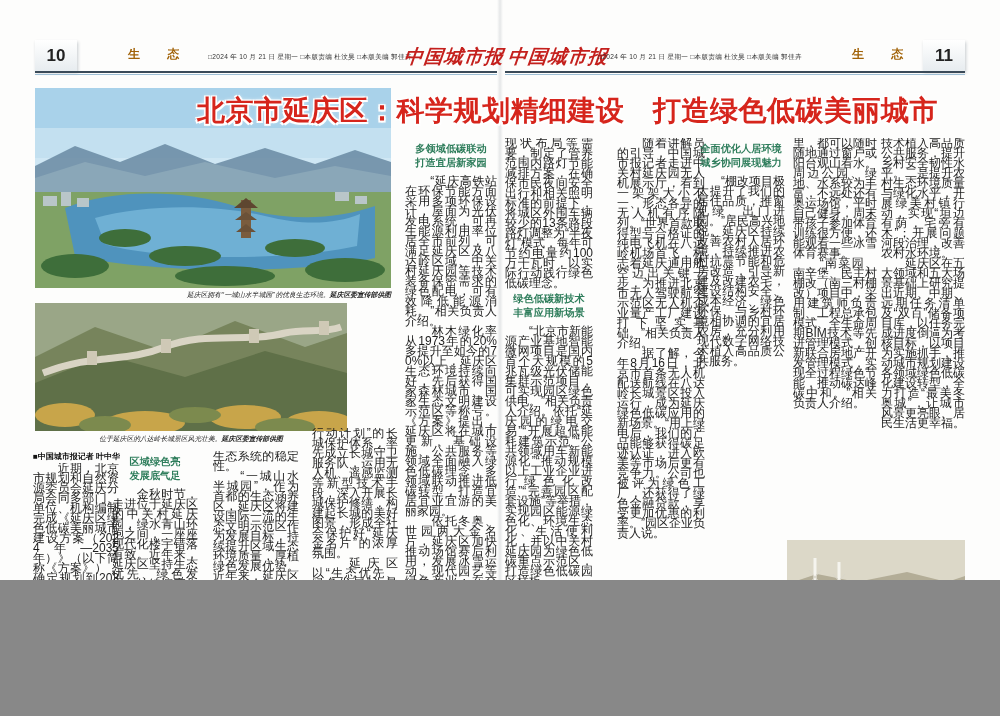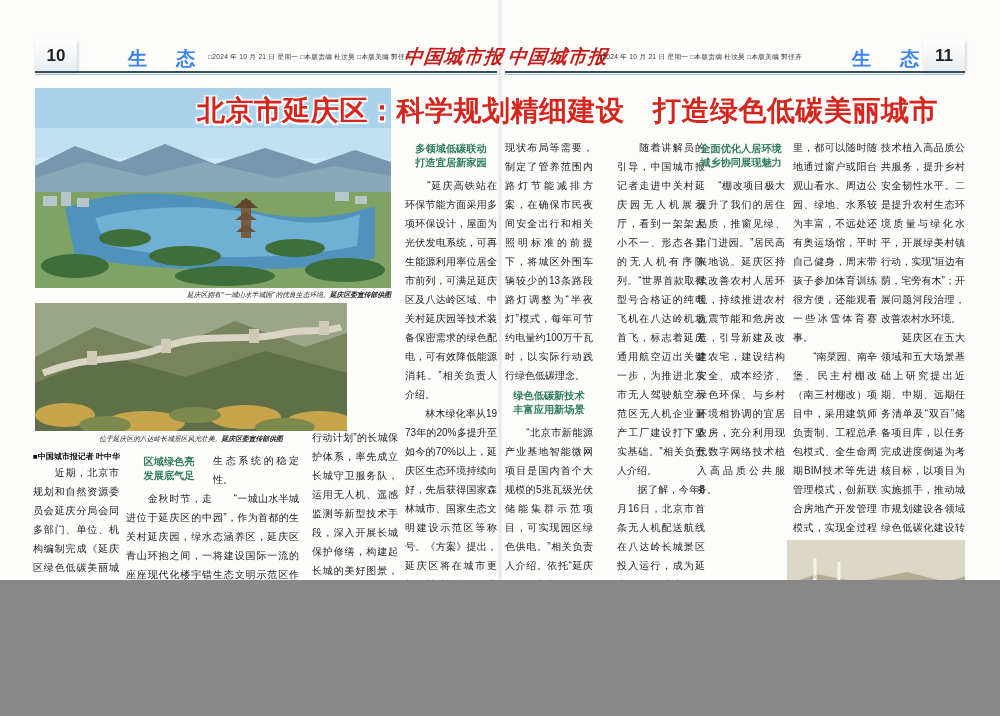--- a/index.html
+++ b/index.html
@@ -4,40 +4,40 @@
 <style>
   html,body{margin:0;padding:0;background:#888;}
   .page{position:relative;width:1000px;height:580px;background:#fdfdfc;margin:0 auto;
         font-family:"Liberation Sans",sans-serif;overflow:hidden;padding-left:18px;}
   .fold{position:absolute;top:0;left:497px;width:6px;height:716px;
         background:linear-gradient(90deg,rgba(0,0,0,0) 0%,rgba(120,130,140,.18) 50%,rgba(0,0,0,0) 100%);}
   
   .pagenum{position:absolute;top:40px;width:42px;height:31px;text-align:center;line-height:31px;
            font-size:17px;font-weight:bold;color:#222;
            background:linear-gradient(#ffffff,#e7ecef);box-shadow:1px 2px 3px rgba(40,60,80,.25);}
-  .section{position:absolute;top:46px;font-size:19px;font-weight:bold;letter-spacing:12px;color:#3b82f6;}
+  .section{position:absolute;top:46px;font-size:12px;font-weight:bold;letter-spacing:12px;color:#a16207;}
   .dateline{position:absolute;top:53px;font-size:6.6px;color:#333;letter-spacing:.3px;}
   .logo{position:absolute;top:44px;font-family:"DejaVu Serif",serif;font-style:italic;font-weight:bold;
         font-size:19px;color:#c4201d;transform:skewX(-6deg);letter-spacing:1px;}
   .hrule{position:absolute;top:71px;height:0;border-top:2px solid #3a4a58;}
   .hrule2{position:absolute;top:74px;height:0;border-top:1px solid #9fc0d6;}
   
   .headline{position:absolute;left:197px;top:92px;width:712px;white-space:nowrap;
             font-size:28px;font-weight:900;color:#d6251c;letter-spacing:.5px;z-index:5;
             text-shadow:-1.5px -1.5px 0 #fff,1.5px -1.5px 0 #fff,-1.5px 1.5px 0 #fff,1.5px 1.5px 0 #fff,0 0 4px #fff;}
   
   .photo{position:absolute;overflow:hidden;}
   .photo svg{display:block;}
   .caption{position:absolute;font-family:"DejaVu Serif",serif;font-style:italic;
            font-size:6.8px;line-height:9px;color:#222;}
   .caption b{font-style:italic;}
   
   .byline{position:absolute;left:33px;top:451px;font-size:8px;font-weight:bold;color:#111;}
   .col{position:absolute;overflow:hidden;}
-  .coltext{font-size:10px;line-height:19px;text-align:justify;color:#1c1c1c;
+  .coltext{font-size:12px;line-height:10px;text-align:justify;color:#1c1c1c;
            white-space:pre-wrap;word-break:break-all;}
   .subhead{color:#2e7d5b;font-weight:bold;font-size:10.2px;line-height:13.5px;
            text-align:center;margin:4px 0 7px 0;}
   .subhead.mid{margin-top:4px;}
 </style>
 </head>
 <body>
 
 <div class="page">
   <div class="fold"></div>
@@ -123,21 +123,21 @@
   <div class="caption" style="left:35px;top:435px;width:312px;text-align:center;">
     <span>位于延庆区的八达岭长城景区风光壮美。</span><b>延庆区委宣传部供图</b>
   </div>
 
   <div class="byline">■中国城市报记者 叶中华</div>
 
   <div class="col" style="left:33px;top:463px;width:86px;height:245px;">
     <div class="coltext">　　近期，北京市规划和自然资源委员会延庆分局会同多部门、单位、机构编制完成《延庆区绿色低碳美丽城市建设方案（2024年—2035年）》（以下简称《方案》），确定规划到2035年实现高标准完成建设绿色低碳美丽城市目标，力争生态环境质量、美丽经济和宜居城市发展水平处于国内及国际先进水平，力争美丽城市、美丽乡村的美好图景全面显现，初步建成国际一流的生态文明示范区。
 　　据了解，《方案》内容涉及五大绿色低碳领域和五大应用场景，明确了建设的任务书、时间表和路线图。</div>
   </div>
-  <div class="col" style="left:126px;top:451px;width:86px;height:257px;">
+  <div class="col" style="left:112px;top:451px;width:86px;height:257px;">
     <div class="subhead">
       <div>区域绿色亮</div>
       <div>发展底气足</div>
     </div>
     <div class="coltext">　　金秋时节，走进位于延庆区的中关村延庆园，绿水青山环抱之间，一座座现代化楼宇错落有致。近年来，延庆区坚持生态优先、绿色发展，持续擦亮生态底色，绿色低碳发展底气十足。
 　　延庆区拥有“一城山水半城园”的优良生态环境，良好的生态本底为绿色低碳美丽城市建设奠定了坚实基础，也不断增强了区域</div>
   </div>
   <div class="col" style="left:213px;top:451px;width:86px;height:257px;">
     <div class="coltext">生态系统的稳定性。
 　　“一城山水半城园”，作为首都的生态涵养区，延庆区将建设国际一流的生态文明示范区作为发展目标，持续提升区域生态环境质量，厚植绿色发展优势。近年来，延庆区深入打好污染防治攻坚战，空气质量持续改善，水环境质量稳步提升，森林覆盖率不断提高，生物多样性日益丰富，为建设绿色低碳美丽城市提供了有力支撑。延庆区还率先构建“长城保护</div>

